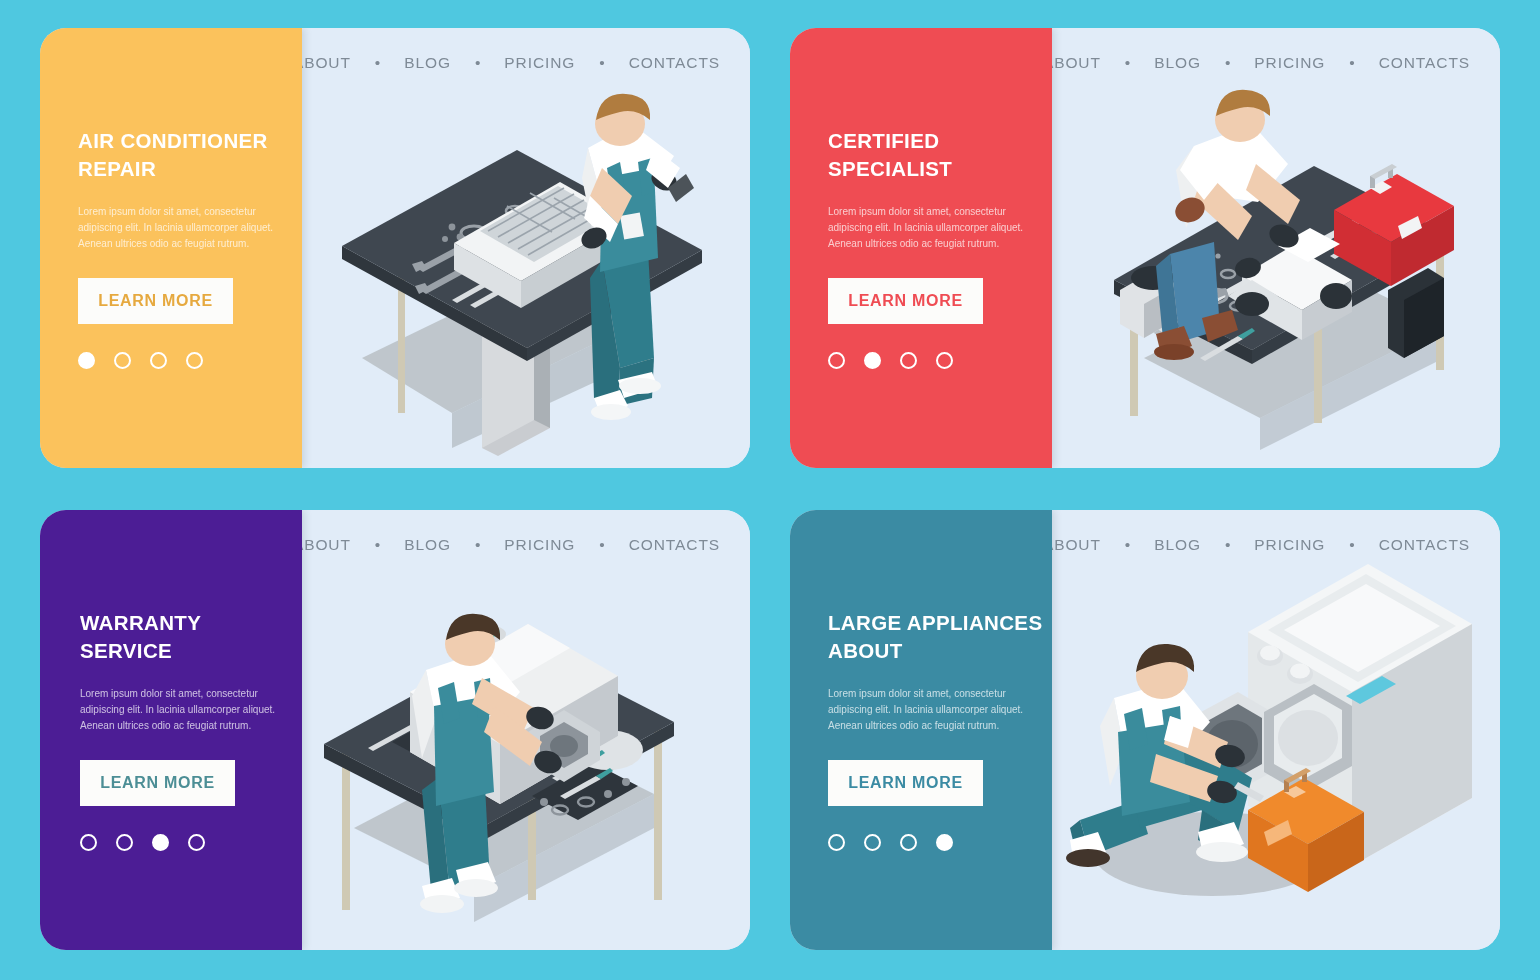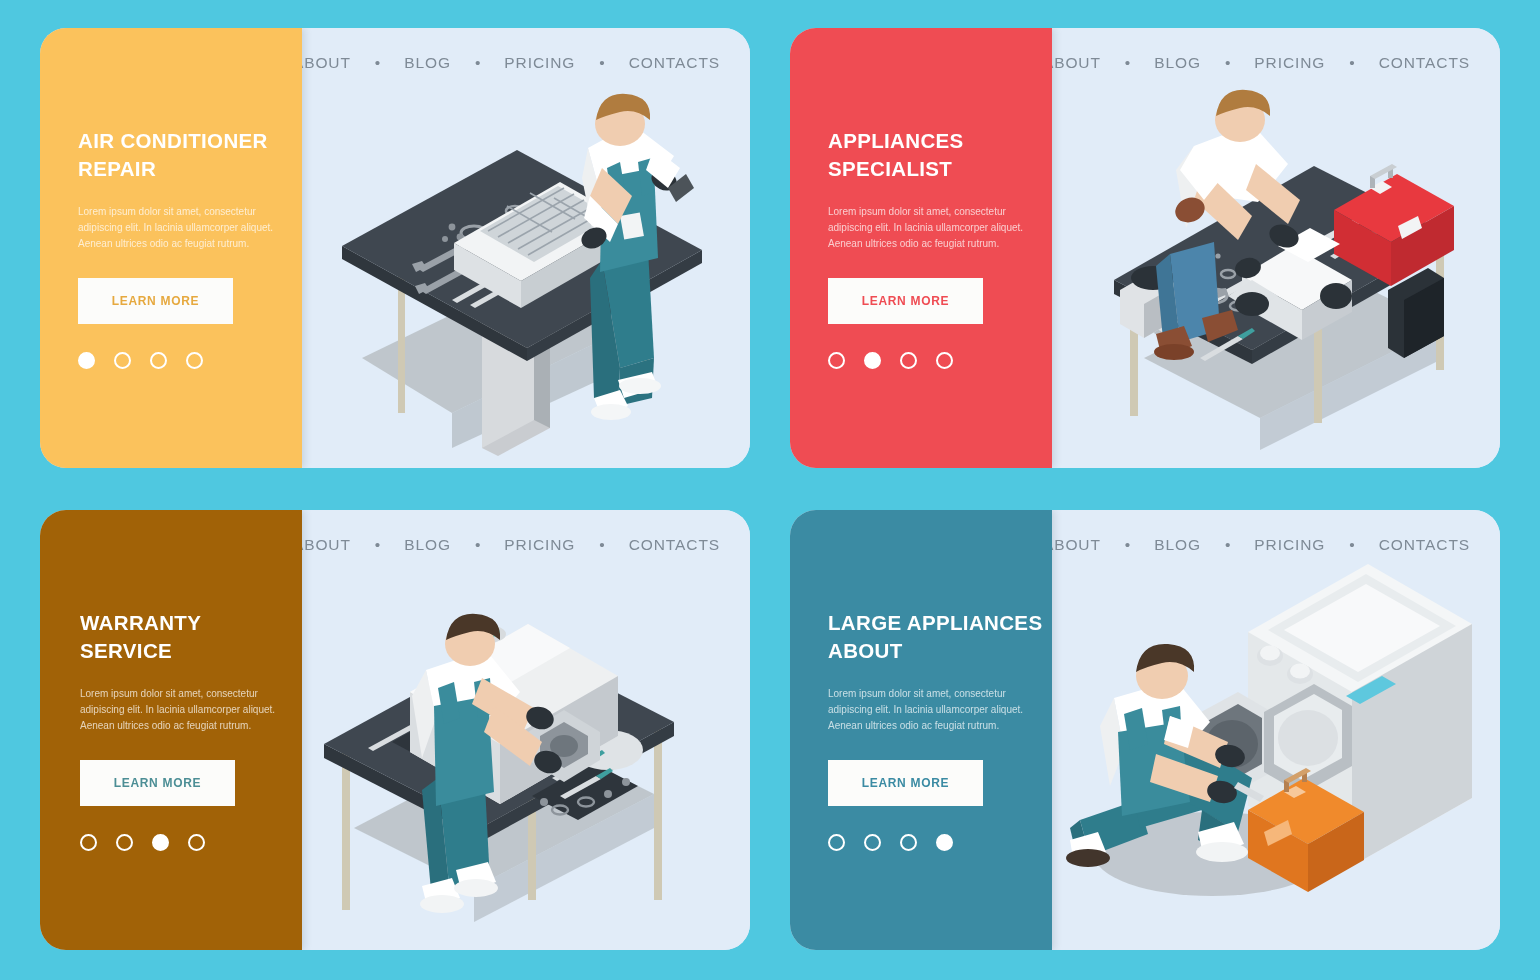--- a/index.html
+++ b/index.html
@@ -60,21 +60,21 @@
   .stage {
     position: relative;
     flex: 1 1 auto;
     background: #e1ecf8;
     overflow: hidden;
   }
 
   
   .c-amber  .panel { background: #fbc25c; }
   .c-red    .panel { background: #ef4c53; }
-  .c-teal   .panel { background: #a16207; padding-left: 40px; }
+  .c-teal   .panel { background: #4c1d95; padding-left: 40px; }
   .c-blue   .panel { background: #3b8ba3; }
 
   .c-amber .btn { color: #e6a93f; }
   .c-red   .btn { color: #ef4c53; }
   .c-teal  .btn { color: #4c8e95; }
   .c-blue  .btn { color: #3b8ba3; }
 
   
   .title {
     color: #ffffff;
@@ -96,21 +96,21 @@
 
   .btn {
     display: inline-flex;
     align-items: center;
     justify-content: center;
     width: 155px;
     height: 46px;
     background: #fcfcfa;
     border: 0;
     font-family: "Liberation Sans", sans-serif;
-    font-size: 12px;
+    font-size: 16px;
     font-weight: bold;
     letter-spacing: 0.7px;
     cursor: pointer;
     margin-bottom: 28px;
   }
 
   .dots {
     display: flex;
     gap: 19px;
     align-items: center;
@@ -279,21 +279,21 @@
           <path d="M294 92 q4 -28 30 -26 q26 2 24 26 q-14 -12 -30 -8 q-16 4 -24 8 z" fill="#b07c3f"></path>
 
           <polygon points="352,120 378,140 366,160 344,142" fill="#ffffff"></polygon>
           <polygon points="366,160 384,146 392,160 374,174" fill="#4c5359"></polygon>
         </svg>
       </div>
     </section>
 
     <section class="card c-red">
       <div class="panel">
-        <h2 class="title">APPLIANCES SPECIALIST</h2>
+        <h2 class="title">CERTIFIED SPECIALIST</h2>
         <p class="body-text">Lorem ipsum dolor sit amet, consectetur adipiscing elit. In lacinia ullamcorper aliquet. Aenean ultrices odio ac feugiat rutrum.</p>
         <button class="btn">LEARN MORE</button>
         <div class="dots">
           <button class="dot"></button>
           <button class="dot active"></button>
           <button class="dot"></button>
           <button class="dot"></button>
         </div>
       </div>
 

